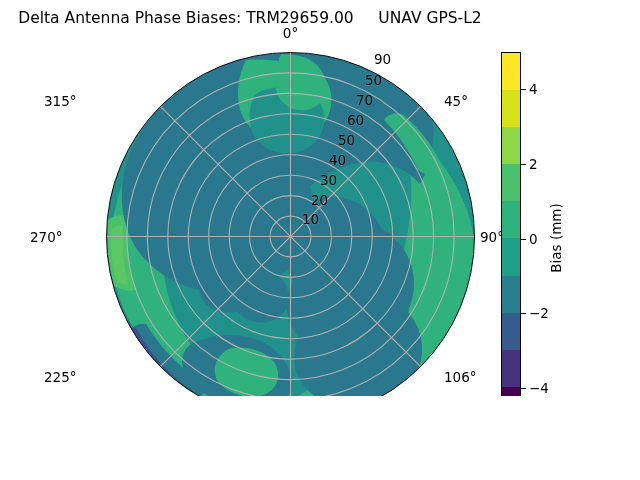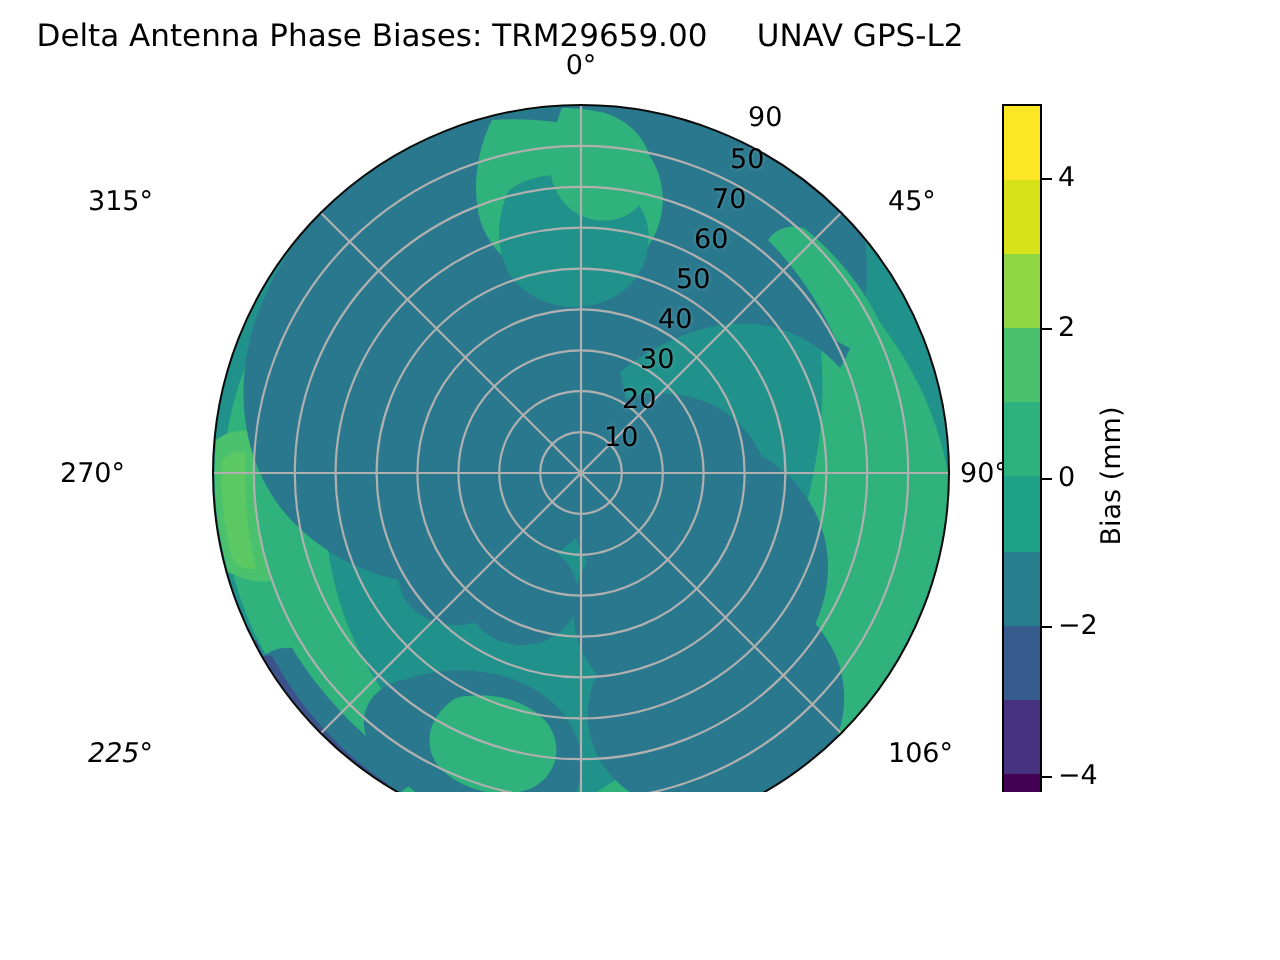--- a/index.html
+++ b/index.html
@@ -373,21 +373,21 @@
       </svg>
     </div>
 
     <div id="polar-ring"></div>
 
     <div class="ang-label" style="left:184.5px; top:-26px; transform:translateX(-50%);">0°</div>
     <div class="ang-label" style="left:338px; top:42px;">45°</div>
     <div class="ang-label" style="left:374px; top:178px;text-align:center;">90°</div>
     <div class="ang-label" style="left:338px; top:318px;">106°</div>
     <div class="ang-label" style="left:184.5px; top:384px; transform:translateX(-50%);">180°</div>
-    <div class="ang-label" style="left:-62px; top:318px;font-style:italic;">225°</div>
+    <div class="ang-label" style="left:-62px; top:318px;">225°</div>
     <div class="ang-label" style="left:-76px; top:178px;">270°</div>
     <div class="ang-label" style="left:-62px; top:42px;">315°</div>
 
     <div class="rad-label" style="left:196px; top:160px;">10</div>
     <div class="rad-label" style="left:205px; top:141px;">20</div>
     <div class="rad-label" style="left:214px; top:121px;">30</div>
     <div class="rad-label" style="left:223px; top:101px;">40</div>
     <div class="rad-label" style="left:232px; top:81px;">50</div>
     <div class="rad-label" style="left:241px; top:61px;">60</div>
     <div class="rad-label" style="left:250px; top:41px;">70</div>

